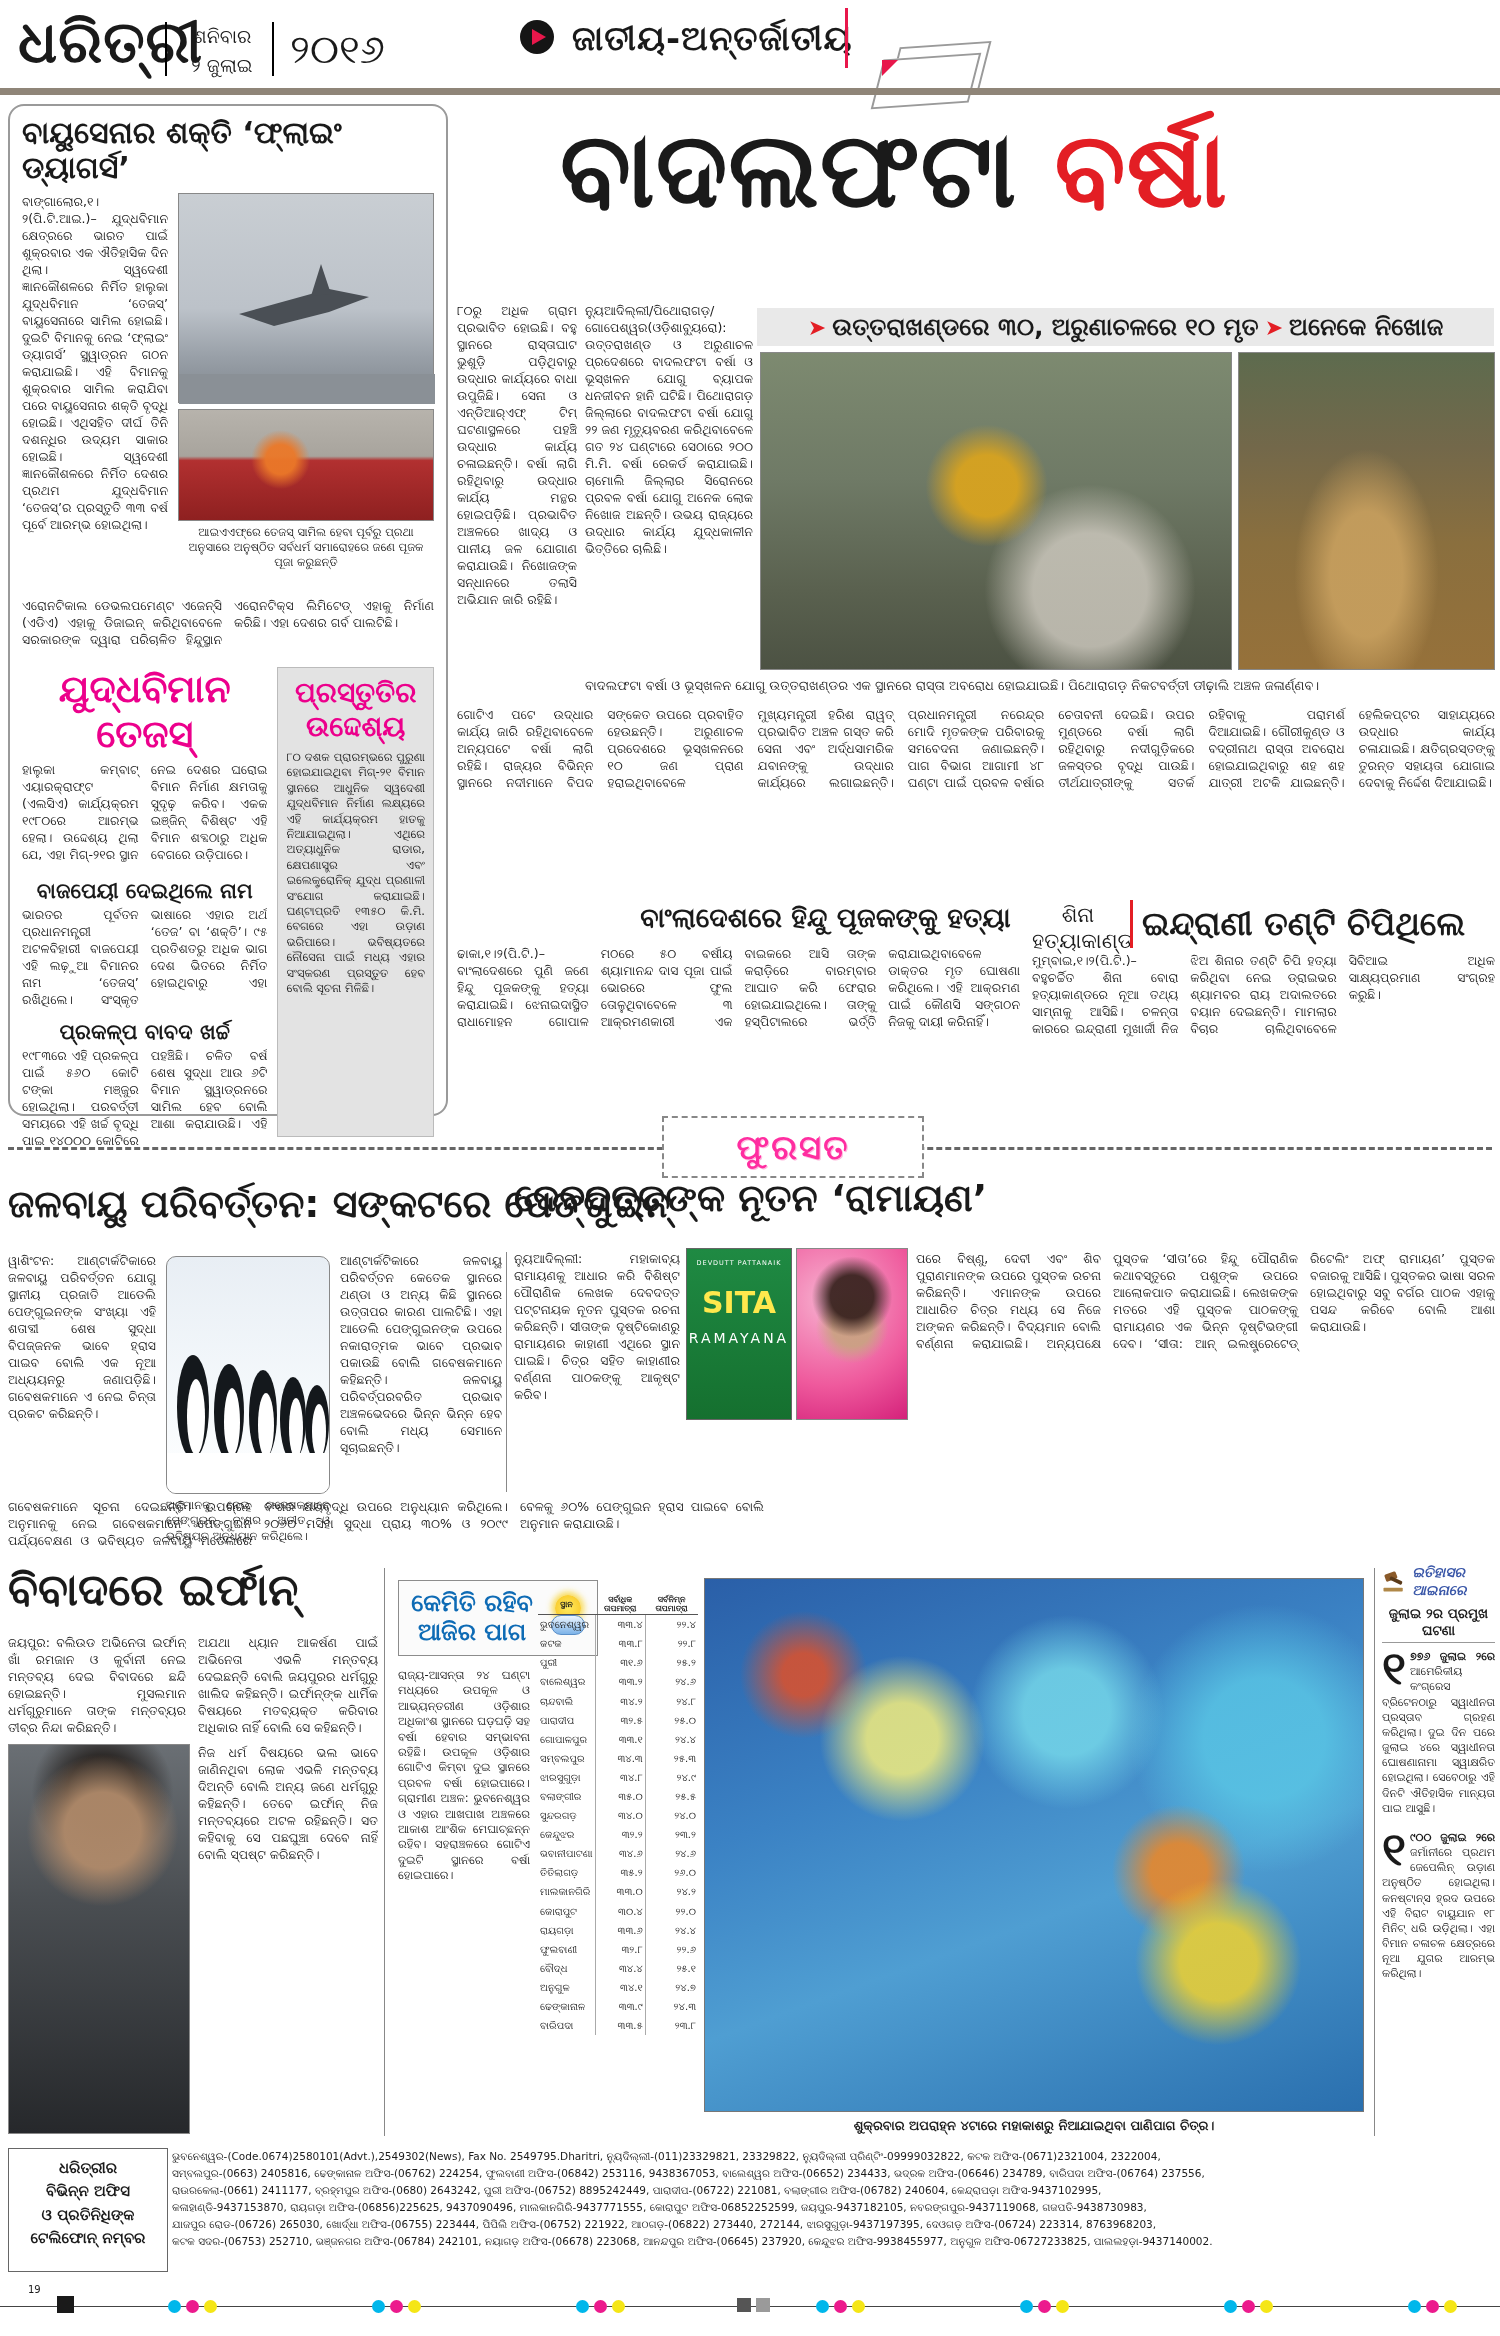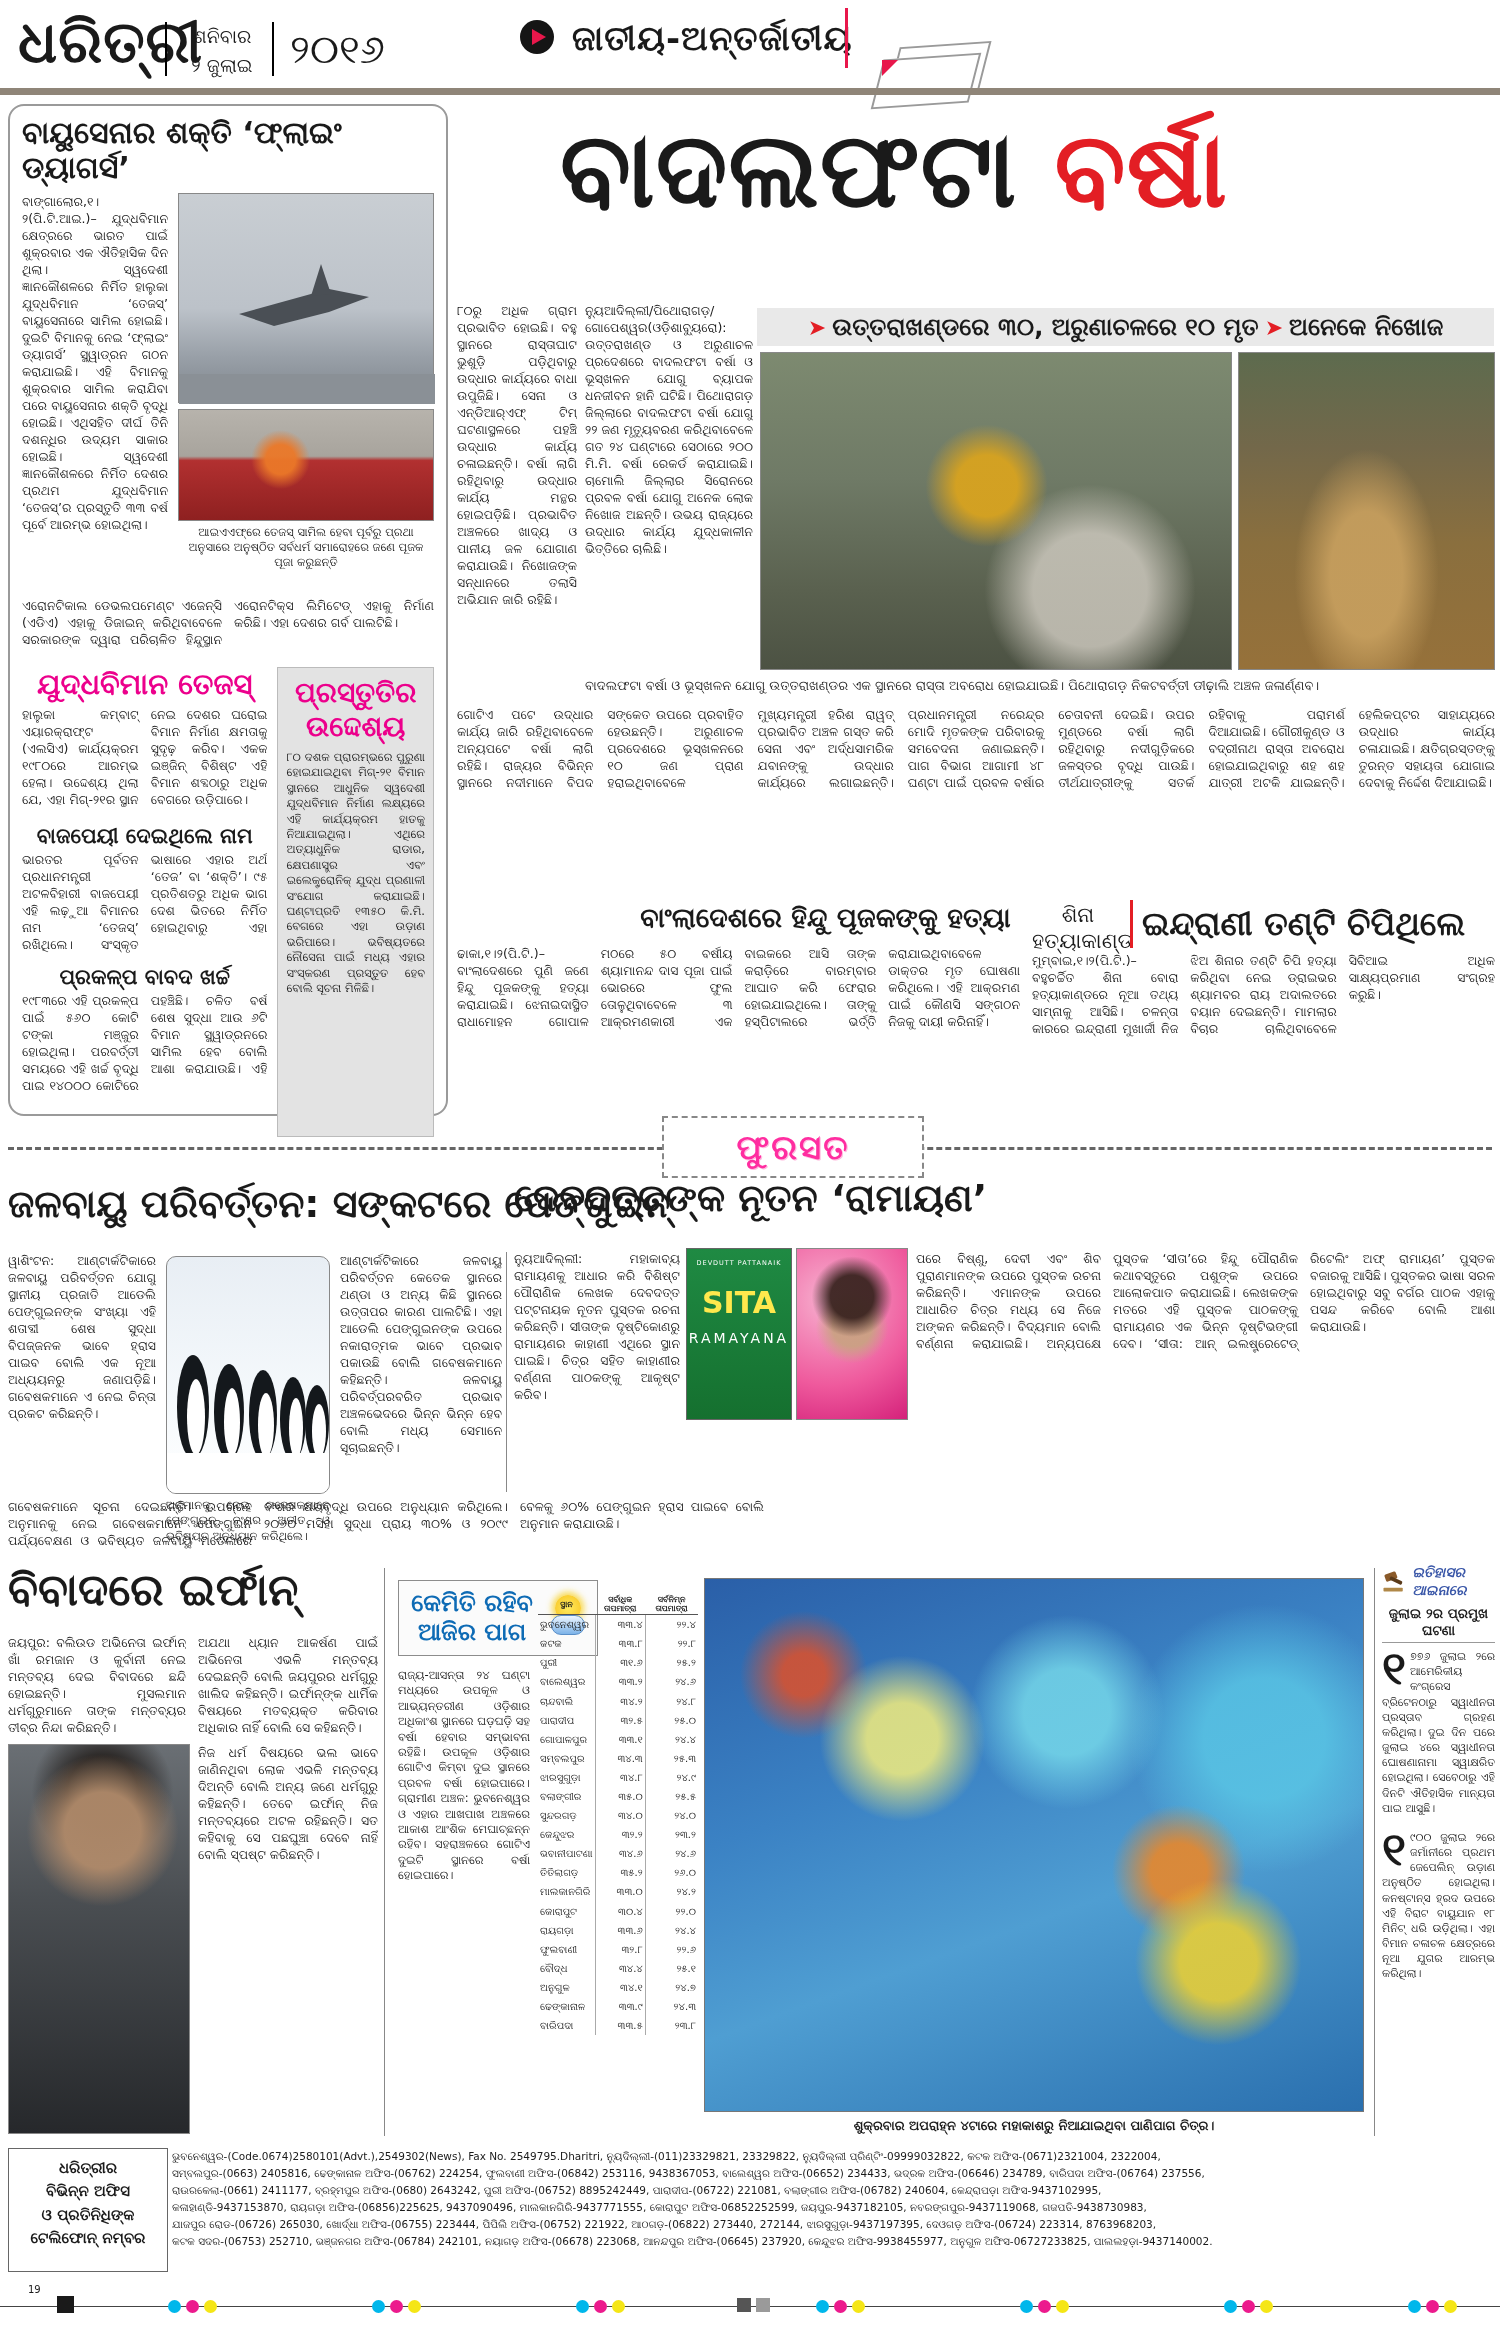--- a/index.html
+++ b/index.html
@@ -1,21 +1,21 @@
 <!DOCTYPE html>
 <html><head>
 <meta charset="utf-8">
 <style>
   * { margin:0; padding:0; box-sizing:border-box; }
   html,body { background:#ffffff; }
   body { font-family:"DejaVu Sans","Liberation Sans",sans-serif; color:#1a1a1a; }
   .page { position:relative; width:1500px; height:2336px; background:#fff; overflow:hidden; }
   .abs { position:absolute; }
   .jtext { text-align:justify; overflow:hidden; }
-  .bold { font-weight:normal; }
+  .bold { font-weight:bold; }
   .center { text-align:center; }
 
   
   .logo { font-size:58px; font-weight:bold; letter-spacing:1px; }
   .mast-divider { width:2px; background:#000; }
   .mast-date { font-size:19px; text-align:center; line-height:1.5; }
   .mast-year { font-size:40px; }
   .bullet { width:34px; height:34px; border-radius:50%; background:#151515; position:relative; }
   .bullet::after { content:""; position:absolute; left:12px; top:9px;
     border-left:14px solid #e8174b; border-top:8px solid transparent; border-bottom:8px solid transparent; }
@@ -149,21 +149,21 @@
         </div>
         <div class="photo" style="width:256px;height:112px;margin-top:6px;position:relative;background:
             radial-gradient(circle at 40% 45%, rgba(235,120,40,.95) 0 9%, rgba(235,120,40,0) 18%),
             linear-gradient(180deg,#b7b3ac 0%,#a8a49d 42%,#b23030 46%,#8e2020 100%);"></div>
         <div class="caption">ଆଇଏଏଫ୍‌ରେ ତେଜସ୍ ସାମିଲ ହେବା ପୂର୍ବରୁ ପ୍ରଥା ଅନୁସାରେ ଅନୁଷ୍ଠିତ ସର୍ବଧର୍ମ ସମାରୋହରେ ଜଣେ ପୂଜକ ପୂଜା କରୁଛନ୍ତି</div>
       </div>
     </div>
     <div class="small-body jtext two-col" style="height:66px;margin-top:6px;">ଏରୋନଟିକାଲ ଡେଭଲପମେଣ୍ଟ ଏଜେନ୍ସି (ଏଡିଏ) ଏହାକୁ ଡିଜାଇନ୍ କରିଥିବାବେଳେ ସରକାରଙ୍କ ଦ୍ୱାରା ପରିଚାଳିତ ହିନ୍ଦୁସ୍ଥାନ ଏରୋନଟିକ୍ସ ଲିମିଟେଡ୍ ଏହାକୁ ନିର୍ମାଣ କରିଛି। ଏହା ଦେଶର ଗର୍ବ ପାଲଟିଛି।</div>
     <div style="display:flex;gap:10px;margin-top:4px;">
       <div style="width:248px;">
-        <div class="pink-head" style="font-size:29px;">ଯୁଦ୍ଧବିମାନ ତେଜସ୍</div>
+        <div class="pink-head" style="font-size:38px;">ଯୁଦ୍ଧବିମାନ ତେଜସ୍</div>
         <div class="small-body jtext two-col" style="height:112px;margin-top:4px;">ହାଲୁକା କମ୍ବାଟ୍ ଏୟାରକ୍ରାଫ୍ଟ (ଏଲସିଏ) କାର୍ଯ୍ୟକ୍ରମ ୧୯୮୦ରେ ଆରମ୍ଭ ହେଲା। ଉଦ୍ଦେଶ୍ୟ ଥିଲା ଯେ, ଏହା ମିଗ୍-୨୧ର ସ୍ଥାନ ନେଇ ଦେଶର ଘରୋଇ ବିମାନ ନିର୍ମାଣ କ୍ଷମତାକୁ ସୁଦୃଢ଼ କରିବ। ଏକକ ଇଞ୍ଜିନ୍ ବିଶିଷ୍ଟ ଏହି ବିମାନ ଶବ୍ଦଠାରୁ ଅଧିକ ବେଗରେ ଉଡ଼ିପାରେ।</div>
         <div class="sub-head">ବାଜପେୟୀ ଦେଇଥିଲେ ନାମ</div>
         <div class="small-body jtext two-col" style="height:108px;">ଭାରତର ପୂର୍ବତନ ପ୍ରଧାନମନ୍ତ୍ରୀ ଅଟଳବିହାରୀ ବାଜପେୟୀ ଏହି ଲଢ଼ୁଆ ବିମାନର ନାମ ‘ତେଜସ୍’ ରଖିଥିଲେ। ସଂସ୍କୃତ ଭାଷାରେ ଏହାର ଅର୍ଥ ‘ତେଜ’ ବା ‘ଶକ୍ତି’। ୯୫ ପ୍ରତିଶତରୁ ଅଧିକ ଭାଗ ଦେଶ ଭିତରେ ନିର୍ମିତ ହୋଇଥିବାରୁ ଏହା ସ୍ୱଦେଶୀ ବିମାନର ମାନ୍ୟତା ପାଇଛି।</div>
         <div class="sub-head">ପ୍ରକଳ୍ପ ବାବଦ ଖର୍ଚ୍ଚ</div>
         <div class="small-body jtext two-col" style="height:118px;">୧୯୮୩ରେ ଏହି ପ୍ରକଳ୍ପ ପାଇଁ ୫୬୦ କୋଟି ଟଙ୍କା ମଞ୍ଜୁର ହୋଇଥିଲା। ପରବର୍ତ୍ତୀ ସମୟରେ ଏହି ଖର୍ଚ୍ଚ ବୃଦ୍ଧି ପାଇ ୧୪୦୦୦ କୋଟିରେ ପହଞ୍ଚିଛି। ଚଳିତ ବର୍ଷ ଶେଷ ସୁଦ୍ଧା ଆଉ ୬ଟି ବିମାନ ସ୍କ୍ୱାଡ୍ରନରେ ସାମିଲ ହେବ ବୋଲି ଆଶା କରାଯାଉଛି। ଏହି ନିର୍ମାଣ କାର୍ଯ୍ୟ ଆଗକୁ ଜାରି ରହିବ।</div>
       </div>
       <div class="gray-box" style="width:158px;height:470px;">
         <div class="pink-head" style="font-size:28px;margin-bottom:6px;">ପ୍ରସ୍ତୁତିର ଉଦ୍ଦେଶ୍ୟ</div>
         <div class="tiny-body jtext" style="height:408px;">୮୦ ଦଶକ ପ୍ରାରମ୍ଭରେ ପୁରୁଣା ହୋଇଯାଇଥିବା ମିଗ୍-୨୧ ବିମାନ ସ୍ଥାନରେ ଆଧୁନିକ ସ୍ୱଦେଶୀ ଯୁଦ୍ଧବିମାନ ନିର୍ମାଣ ଲକ୍ଷ୍ୟରେ ଏହି କାର୍ଯ୍ୟକ୍ରମ ହାତକୁ ନିଆଯାଇଥିଲା। ଏଥିରେ ଅତ୍ୟାଧୁନିକ ରାଡାର, କ୍ଷେପଣାସ୍ତ୍ର ଏବଂ ଇଲେକ୍ଟ୍ରୋନିକ୍ ଯୁଦ୍ଧ ପ୍ରଣାଳୀ ସଂଯୋଗ କରାଯାଇଛି। ଘଣ୍ଟାପ୍ରତି ୧୩୫୦ କି.ମି. ବେଗରେ ଏହା ଉଡ଼ାଣ ଭରିପାରେ। ଭବିଷ୍ୟତରେ ନୌସେନା ପାଇଁ ମଧ୍ୟ ଏହାର ସଂସ୍କରଣ ପ୍ରସ୍ତୁତ ହେବ ବୋଲି ସୂଚନା ମିଳିଛି।</div>
       </div>

